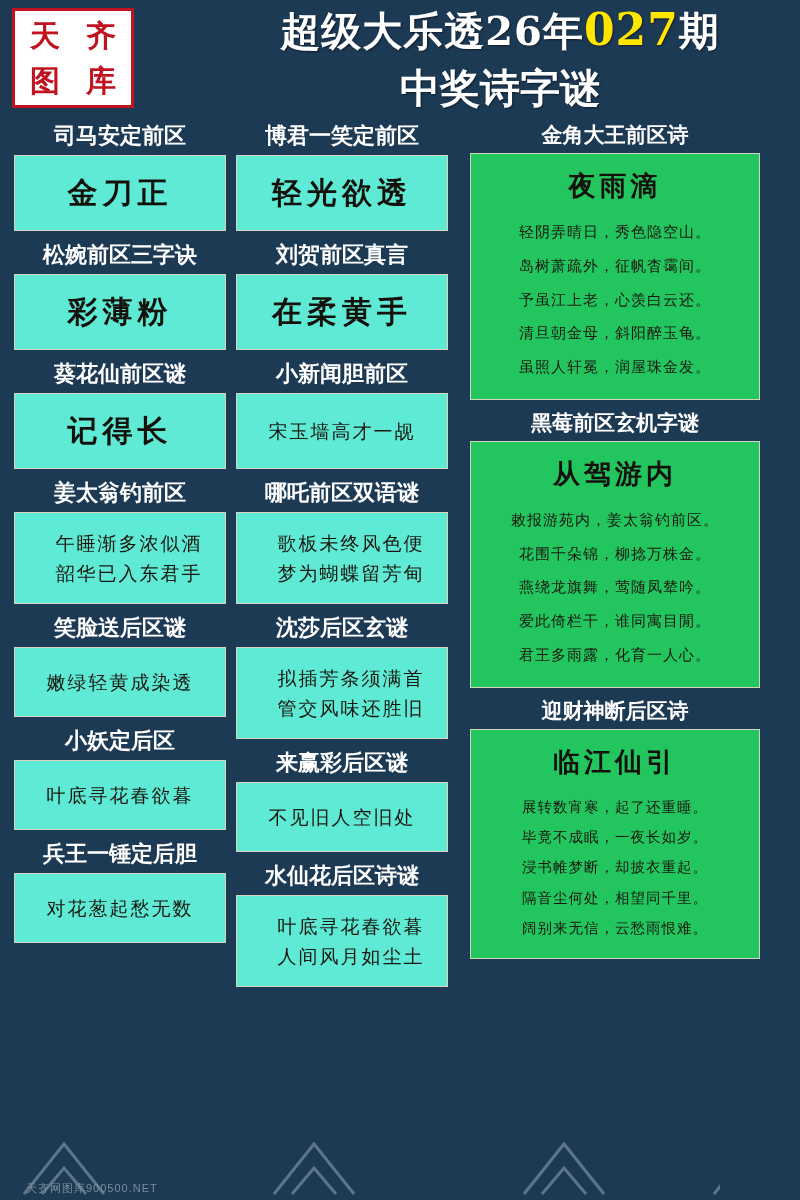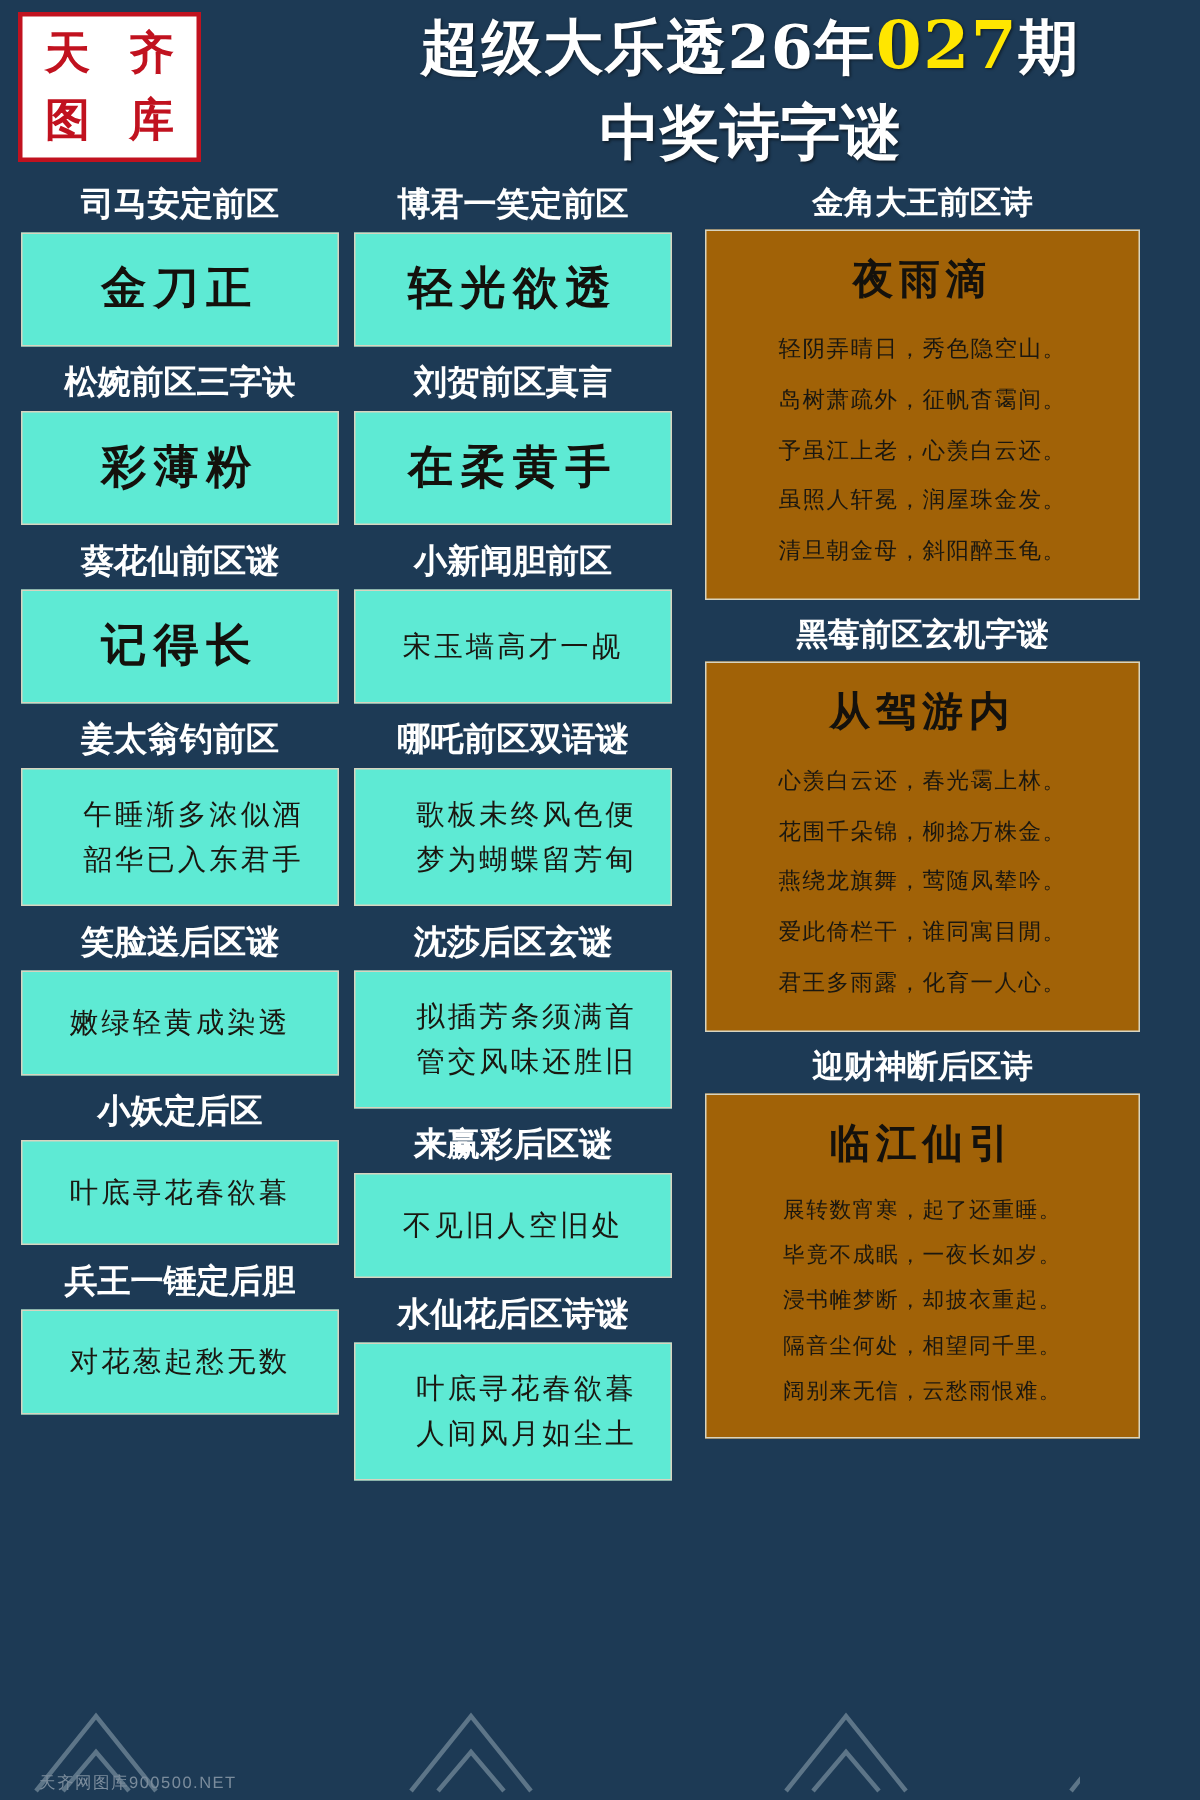--- a/index.html
+++ b/index.html
@@ -108,21 +108,21 @@
     letter-spacing:2px;
     line-height:1.6;
     font-family:"DejaVu Serif", serif;
   }
   .card.h-big{height:76px;display:flex;align-items:center;justify-content:center;}
   .card.h-two{height:92px;display:flex;flex-direction:column;align-items:center;justify-content:center;padding-left:24px;}
   .card.h-one{height:70px;display:flex;align-items:center;justify-content:center;}
 
   
   .poem-card{
-    background:#a16207;
+    background:#22c55e;
     border:1px solid #d8d4c0;
     padding:10px 20px 14px;
     box-sizing:border-box;
   }
   .poem-head{
     text-align:center;
     font-size:27px;
     font-weight:bold;
     letter-spacing:4px;
     color:#14110c;
@@ -288,30 +288,30 @@
 
     <div class="col col-c">
 
       <div class="block">
         <div class="blk-title wide">金角大王前区诗</div>
         <div class="poem-card">
           <div class="poem-head">夜雨滴</div>
           <div class="poem-line">轻阴弄晴日，秀色隐空山。</div>
           <div class="poem-line">岛树萧疏外，征帆杳霭间。</div>
           <div class="poem-line">予虽江上老，心羡白云还。</div>
+          <div class="poem-line">清旦朝金母，斜阳醉玉龟。</div>
           <div class="poem-line">虽照人轩冕，润屋珠金发。</div>
-          <div class="poem-line">清旦朝金母，斜阳醉玉龟。</div>
         </div>
       </div>
 
       <div class="block">
         <div class="blk-title wide">黑莓前区玄机字谜</div>
         <div class="poem-card">
           <div class="poem-head">从驾游内</div>
-          <div class="poem-line">心羡白云还，春光霭上林。</div>
+          <div class="poem-line">敕报游苑内，姜太翁钓前区。</div>
           <div class="poem-line">花围千朵锦，柳捻万株金。</div>
           <div class="poem-line">燕绕龙旗舞，莺随凤辇吟。</div>
           <div class="poem-line">爱此倚栏干，谁同寓目閒。</div>
           <div class="poem-line">君王多雨露，化育一人心。</div>
         </div>
       </div>
 
       <div class="block">
         <div class="blk-title wide">迎财神断后区诗</div>
         <div class="poem-card">

